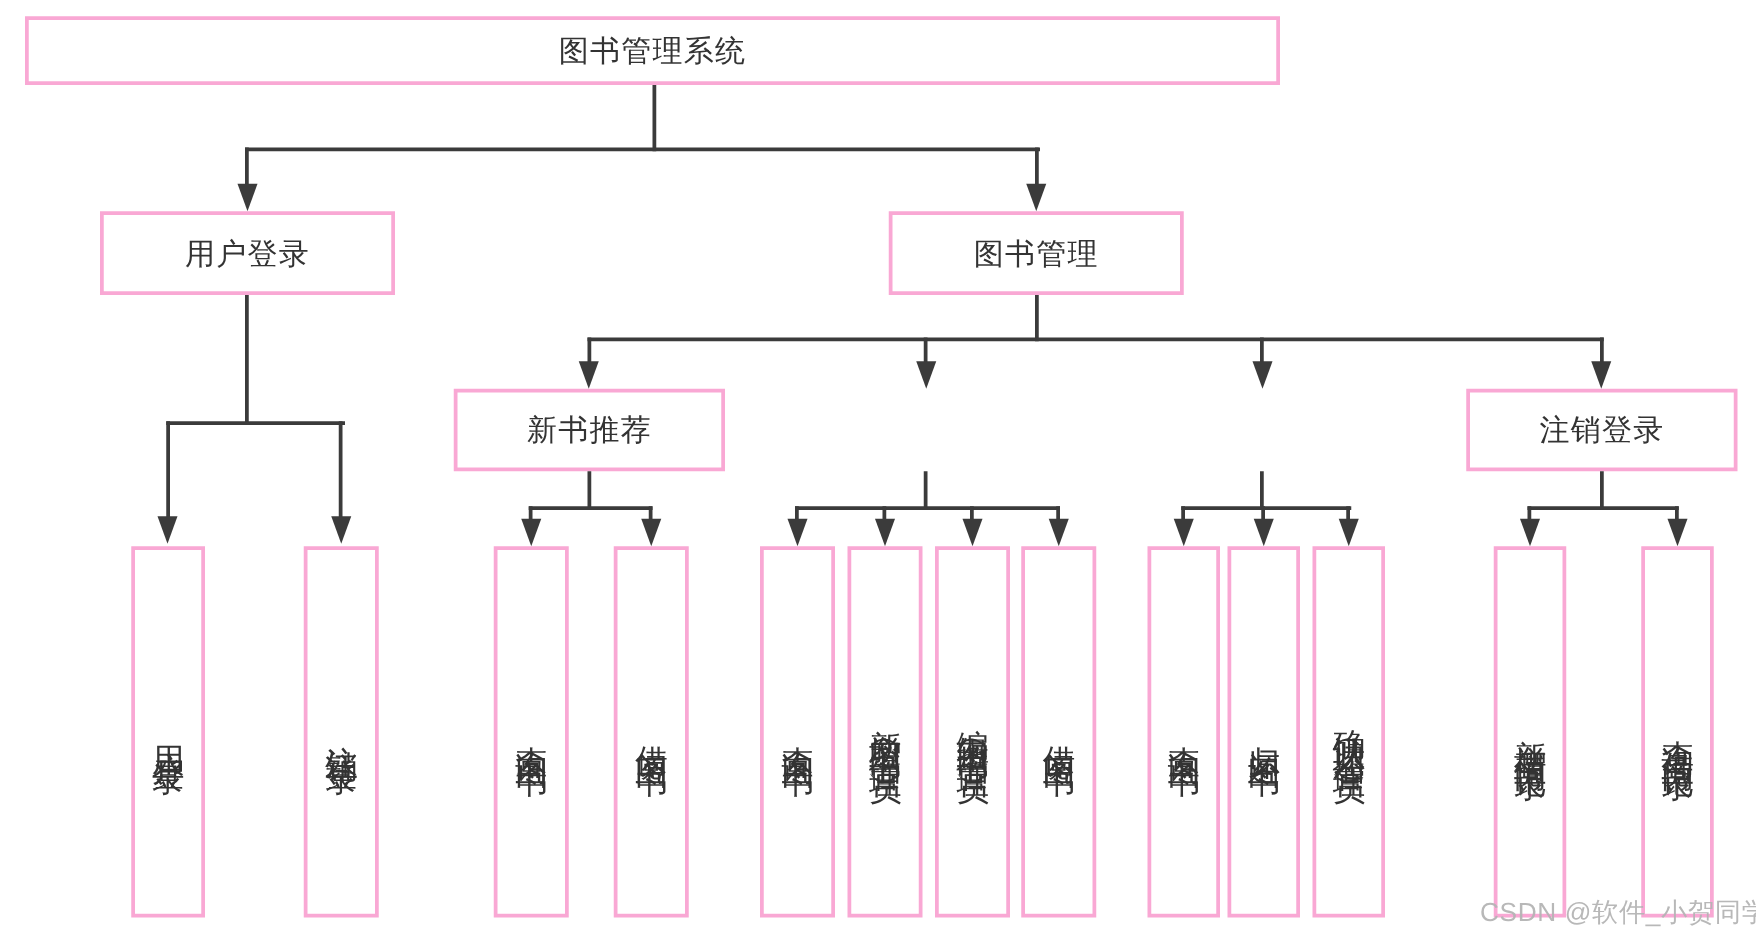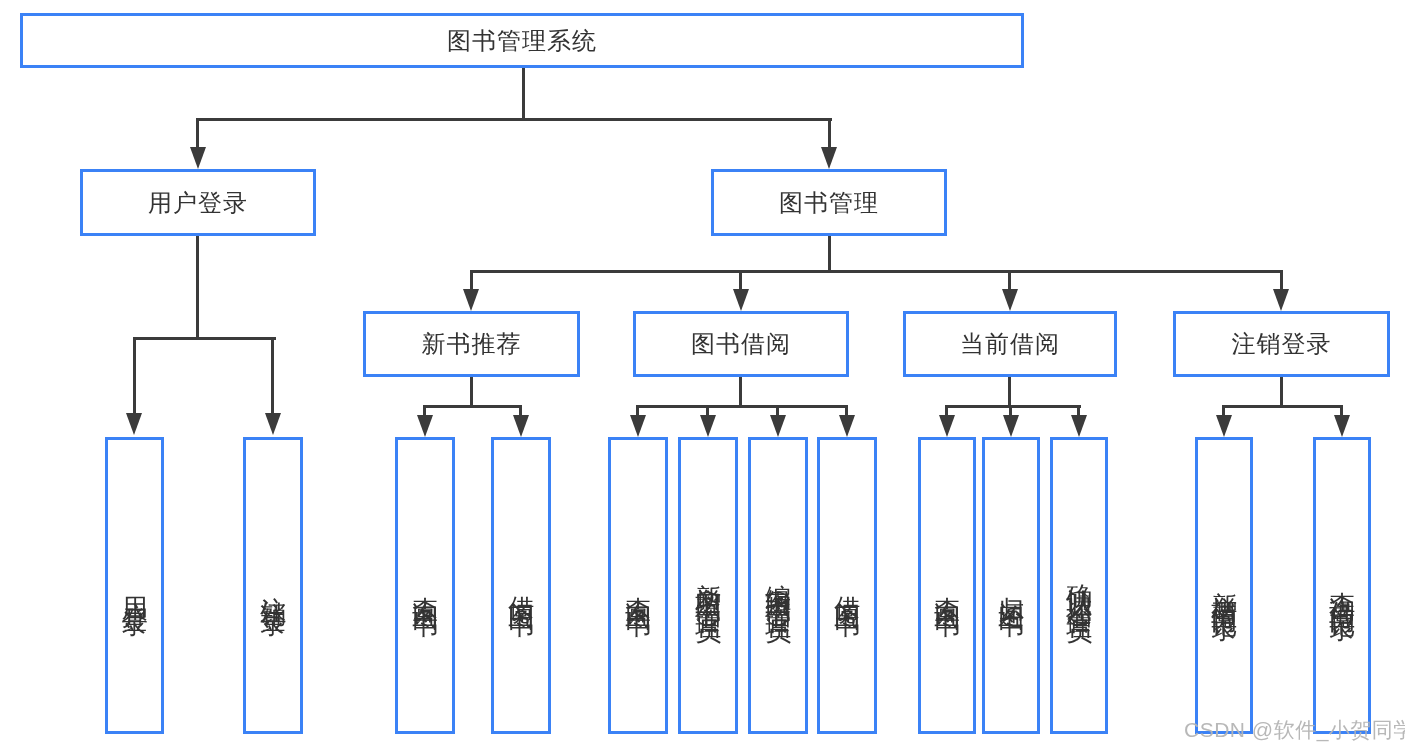--- a/index.html
+++ b/index.html
@@ -1,21 +1,21 @@
 <!DOCTYPE html>
 <html><head>
 <meta charset="utf-8">
 <style>
   html,body{margin:0;padding:0;background:#ffffff;}
   .canvas{
     position:relative;width:1405px;height:747px;background:#ffffff;overflow:hidden;
     font-family:"Liberation Sans","DejaVu Sans",sans-serif;color:#333333;
   }
   .box{
-    position:absolute;background:#ffffff;border:3px solid #3b82f6;box-sizing:border-box;
+    position:absolute;background:#ffffff;border:3px solid #f9a8d4;box-sizing:border-box;
     display:flex;align-items:center;justify-content:center;
   }
   .hbox span{font-size:24px;letter-spacing:1px;color:#333333;white-space:nowrap;}
   .vtext{
     writing-mode:vertical-rl;text-orientation:mixed;
     font-size:26px;letter-spacing:5px;line-height:1.05;color:#333333;
   }
   .line{position:absolute;background:#3b3b3b;}
   .arrow{
     position:absolute;width:0;height:0;
@@ -38,26 +38,20 @@
 
   <div class="box hbox" style="left:80px;top:169px;width:236px;height:67px">
     <span>用户登录</span>
   </div>
   <div class="box hbox" style="left:711px;top:169px;width:236px;height:67px">
     <span>图书管理</span>
   </div>
 
   <div class="box hbox" style="left:363px;top:311px;width:217px;height:66px">
     <span>新书推荐</span>
-  </div>
-  <div class="box hbox" style="left:633px;top:311px;width:216px;height:66px">
-    <span>图书借阅</span>
-  </div>
-  <div class="box hbox" style="left:903px;top:311px;width:214px;height:66px">
-    <span>当前借阅</span>
   </div>
   <div class="box hbox" style="left:1173px;top:311px;width:217px;height:66px">
     <span>注销登录</span>
   </div>
 
   <div class="box vbox" style="left:105px;top:437px;width:59px;height:297px">
     <span class="vtext">用户登录</span>
   </div>
   <div class="box vbox" style="left:243px;top:437px;width:60px;height:297px">
     <span class="vtext">注销登录</span>

